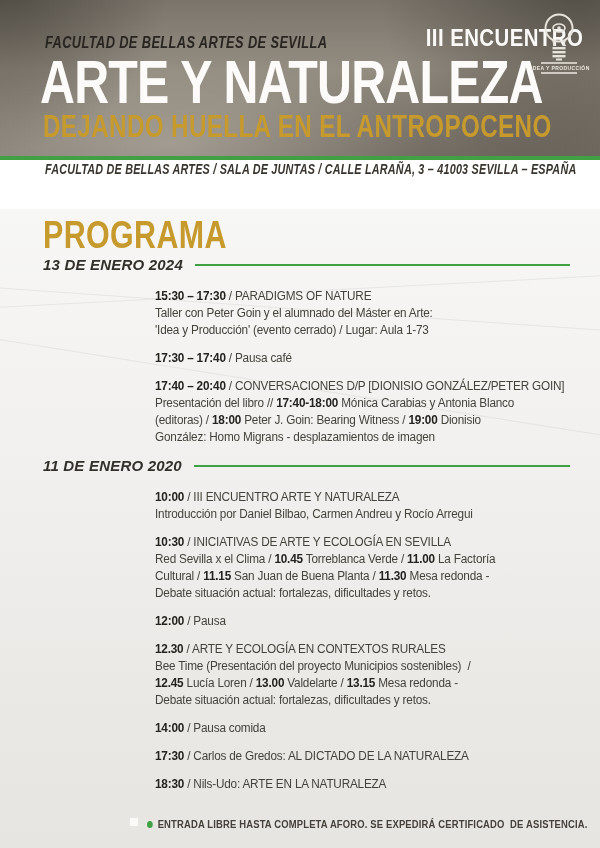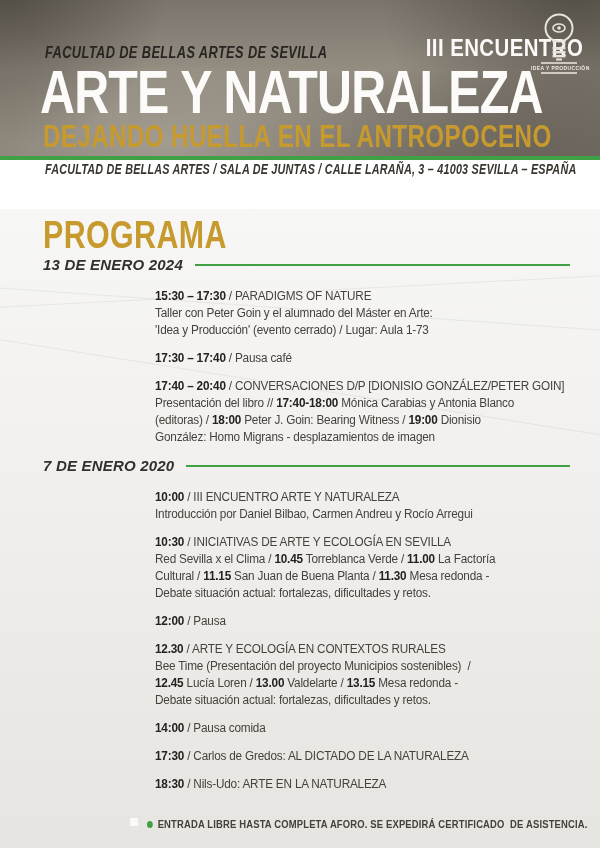--- a/index.html
+++ b/index.html
@@ -17,21 +17,21 @@
   
   .header{position:relative;height:160px;border-bottom:4px solid var(--green);
     background:
       radial-gradient(circle 280px at 96% -5%, rgba(38,34,28,.45), transparent 70%),
       radial-gradient(circle 240px at 0% -10%, rgba(38,34,28,.5), transparent 70%),
       radial-gradient(ellipse 420px 130px at 28% 92%, rgba(232,227,216,.28), transparent 62%),
       radial-gradient(ellipse 520px 190px at 85% 115%, rgba(55,50,44,.35), transparent 65%),
       linear-gradient(180deg,#7a746b 0%,#948d82 45%,#8c857a 70%,#857e74 100%);
   }
   .header-top{display:flex;justify-content:space-between;align-items:flex-end;
-              padding:34px 78px 0 45px;}
+              padding:24px 78px 0 45px;}
   .faculty{font-size:16px;font-weight:700;font-style:italic;color:#282420;
            transform:scaleX(.8);transform-origin:0 100%;white-space:nowrap;letter-spacing:.5px;}
   .edition{font-size:24px;font-weight:700;color:#fbfaf8;transform:scaleX(.85);
            transform-origin:100% 100%;white-space:nowrap;letter-spacing:.5px;}
   .main-title{margin:2px 0 0 40px;font-size:62px;line-height:56px;font-weight:700;
               color:#fcfbf9;letter-spacing:-1px;transform:scaleX(.78);transform-origin:0 0;
               white-space:nowrap;}
   .sub-title{margin:2px 0 0 43px;font-size:31px;line-height:30px;font-weight:700;
              color:var(--gold);transform:scaleX(.78);transform-origin:0 0;white-space:nowrap;
              letter-spacing:.5px;}
@@ -127,21 +127,21 @@
 'Idea y Producción' (evento cerrado) / Lugar: Aula 1-73</span></p>
             <p class="event"><b>17:30 – 17:40</b><span> / Pausa café</span></p>
             <p class="event"><b>17:40 – 20:40</b><span> / CONVERSACIONES D/P [DIONISIO GONZÁLEZ/PETER GOIN]</span>
 <span>Presentación del libro // </span><b>17:40-18:00</b><span> Mónica Carabias y Antonia Blanco
 (editoras) / </span><b>18:00</b><span> Peter J. Goin: Bearing Witness / </span><b>19:00</b><span> Dionisio
 González: Homo Migrans - desplazamientos de imagen</span></p>
           </div>
         </section>
         <section class="day">
           <div class="day-row">
-            <h3 class="day-date">7 DE ENERO 2020</h3>
+            <h3 class="day-date">11 DE ENERO 2020</h3>
             <div class="day-rule"></div>
           </div>
           <div class="events">
             <p class="event"><b>10:00</b><span> / III ENCUENTRO ARTE Y NATURALEZA</span>
 <span>Introducción por Daniel Bilbao, Carmen Andreu y Rocío Arregui</span></p>
             <p class="event"><b>10:30</b><span> / INICIATIVAS DE ARTE Y ECOLOGÍA EN SEVILLA</span>
 <span>Red Sevilla x el Clima / </span><b>10.45</b><span> Torreblanca Verde / </span><b>11.00</b><span> La Factoría
 Cultural / </span><b>11.15</b><span> San Juan de Buena Planta / </span><b>11.30</b><span> Mesa redonda -
 Debate situación actual: fortalezas, dificultades y retos.</span></p>
             <p class="event"><b>12:00</b><span> / Pausa</span></p>

